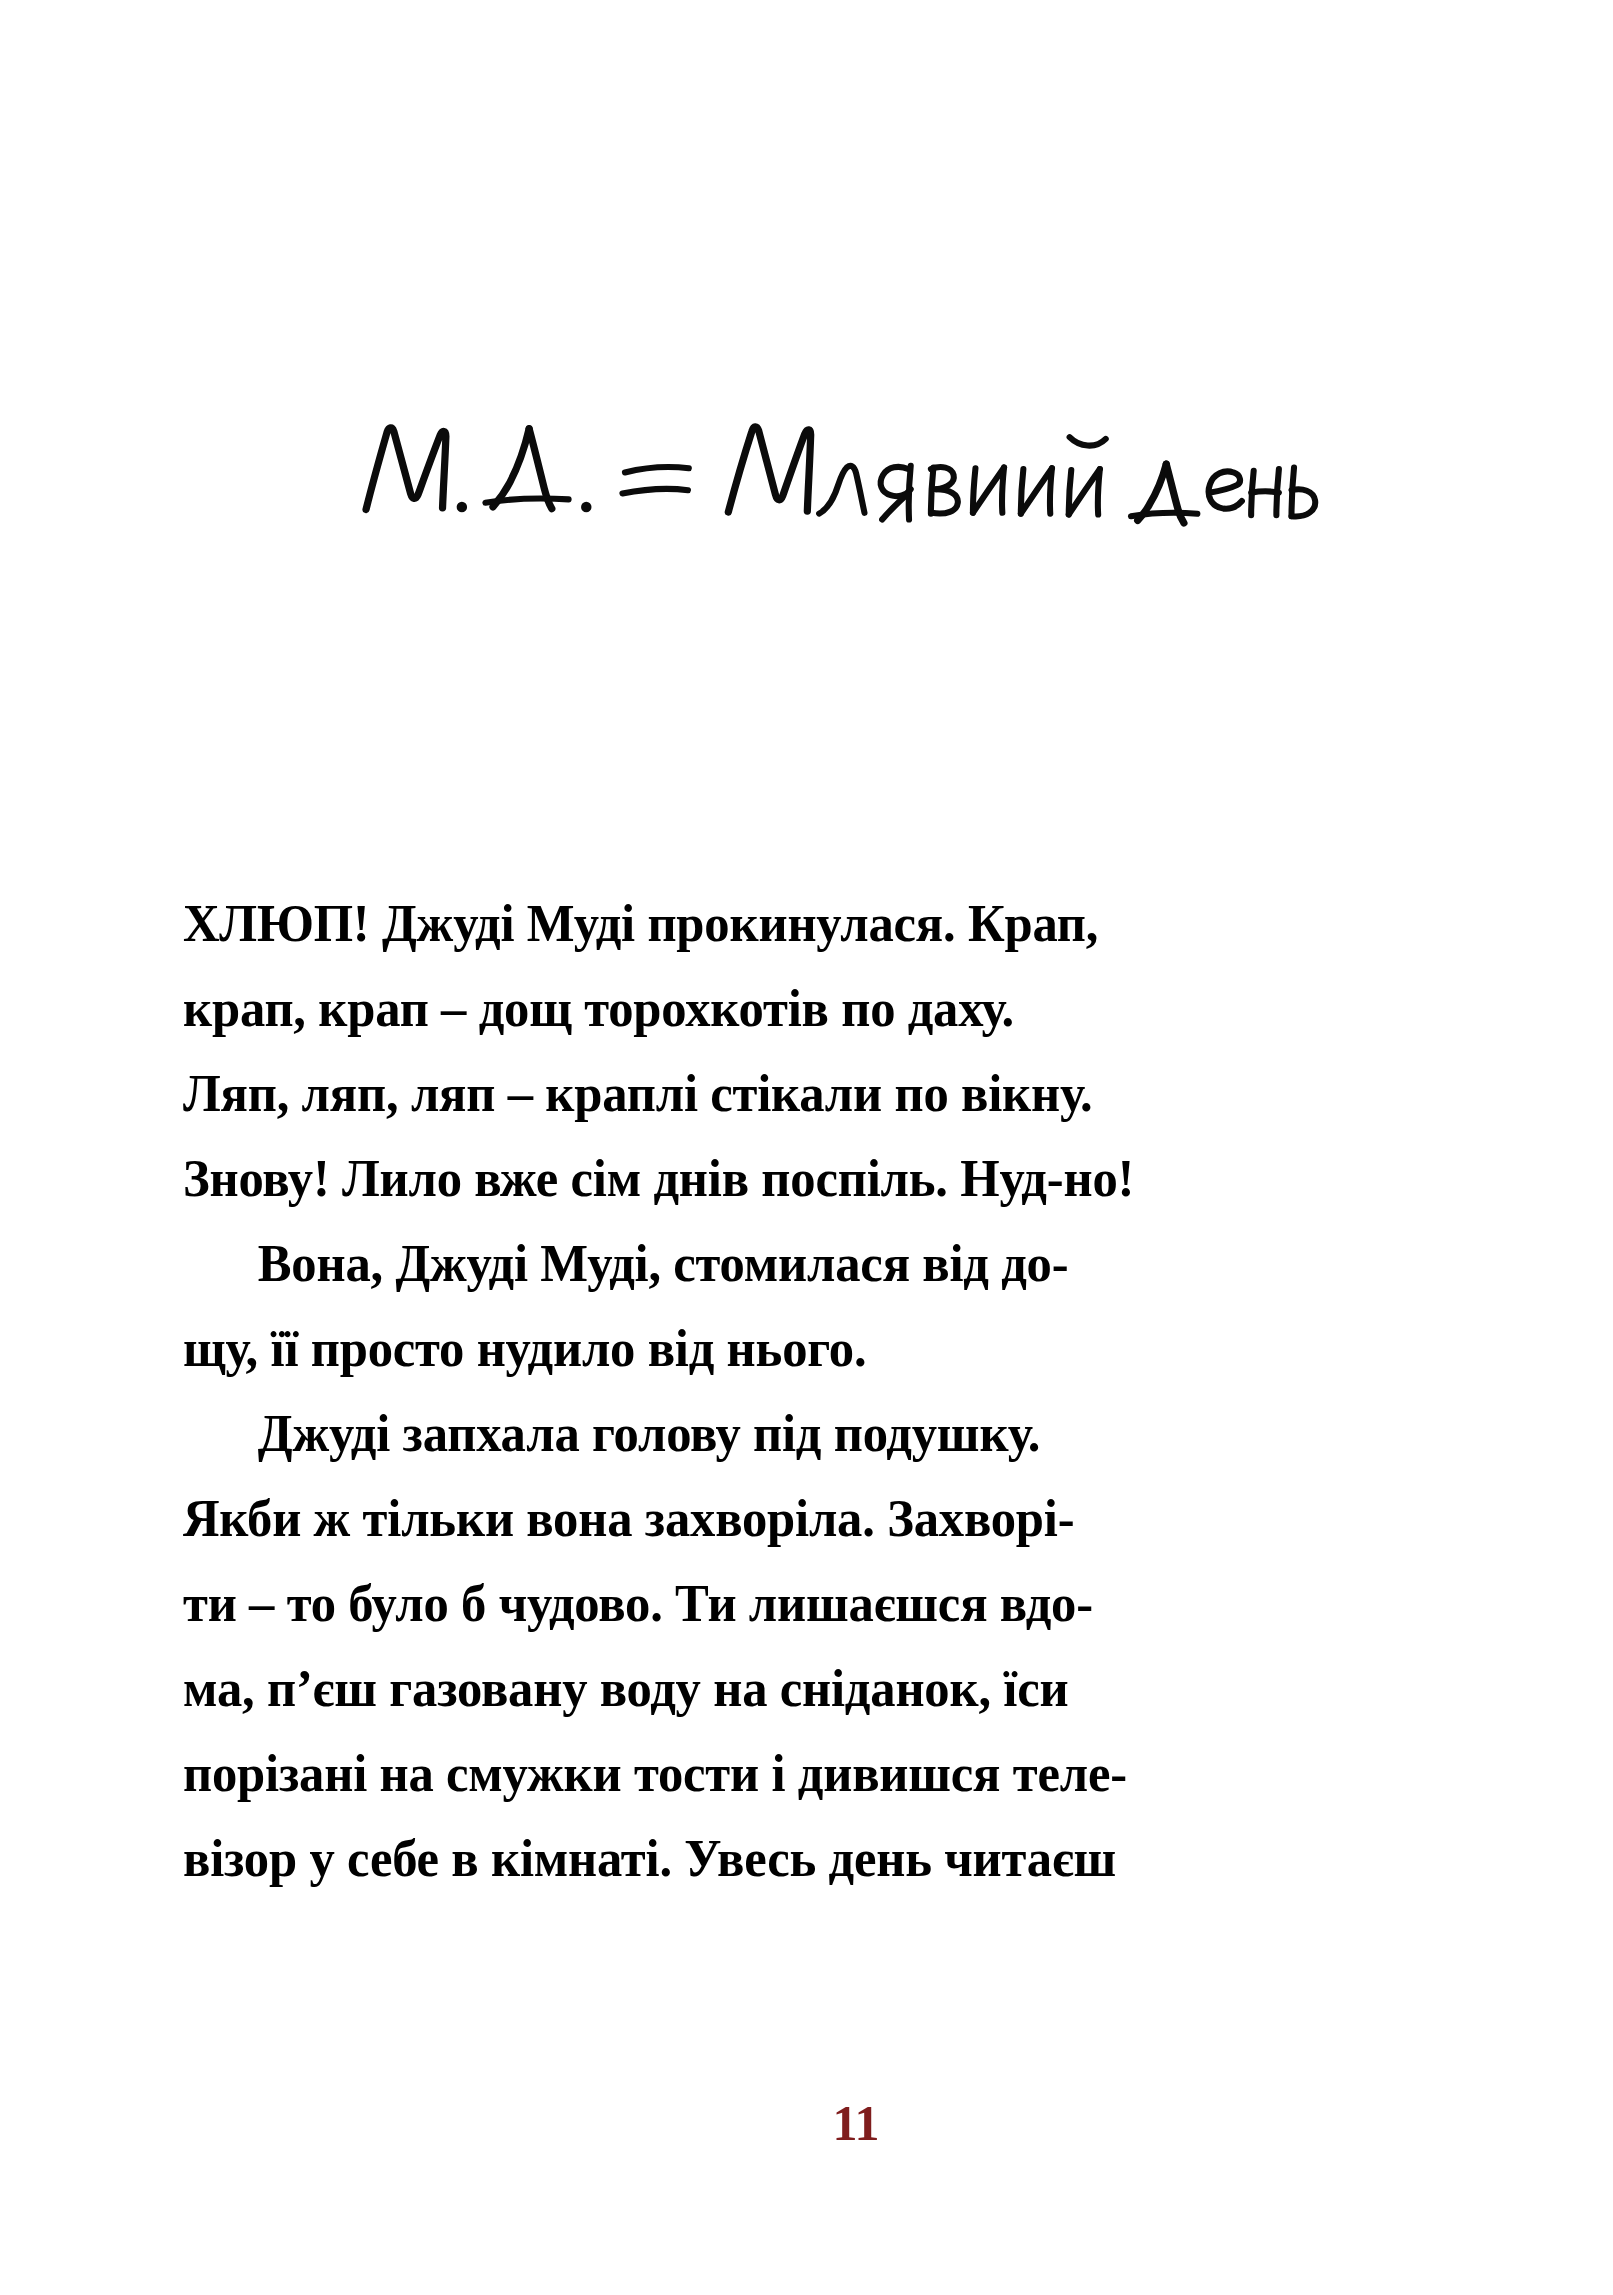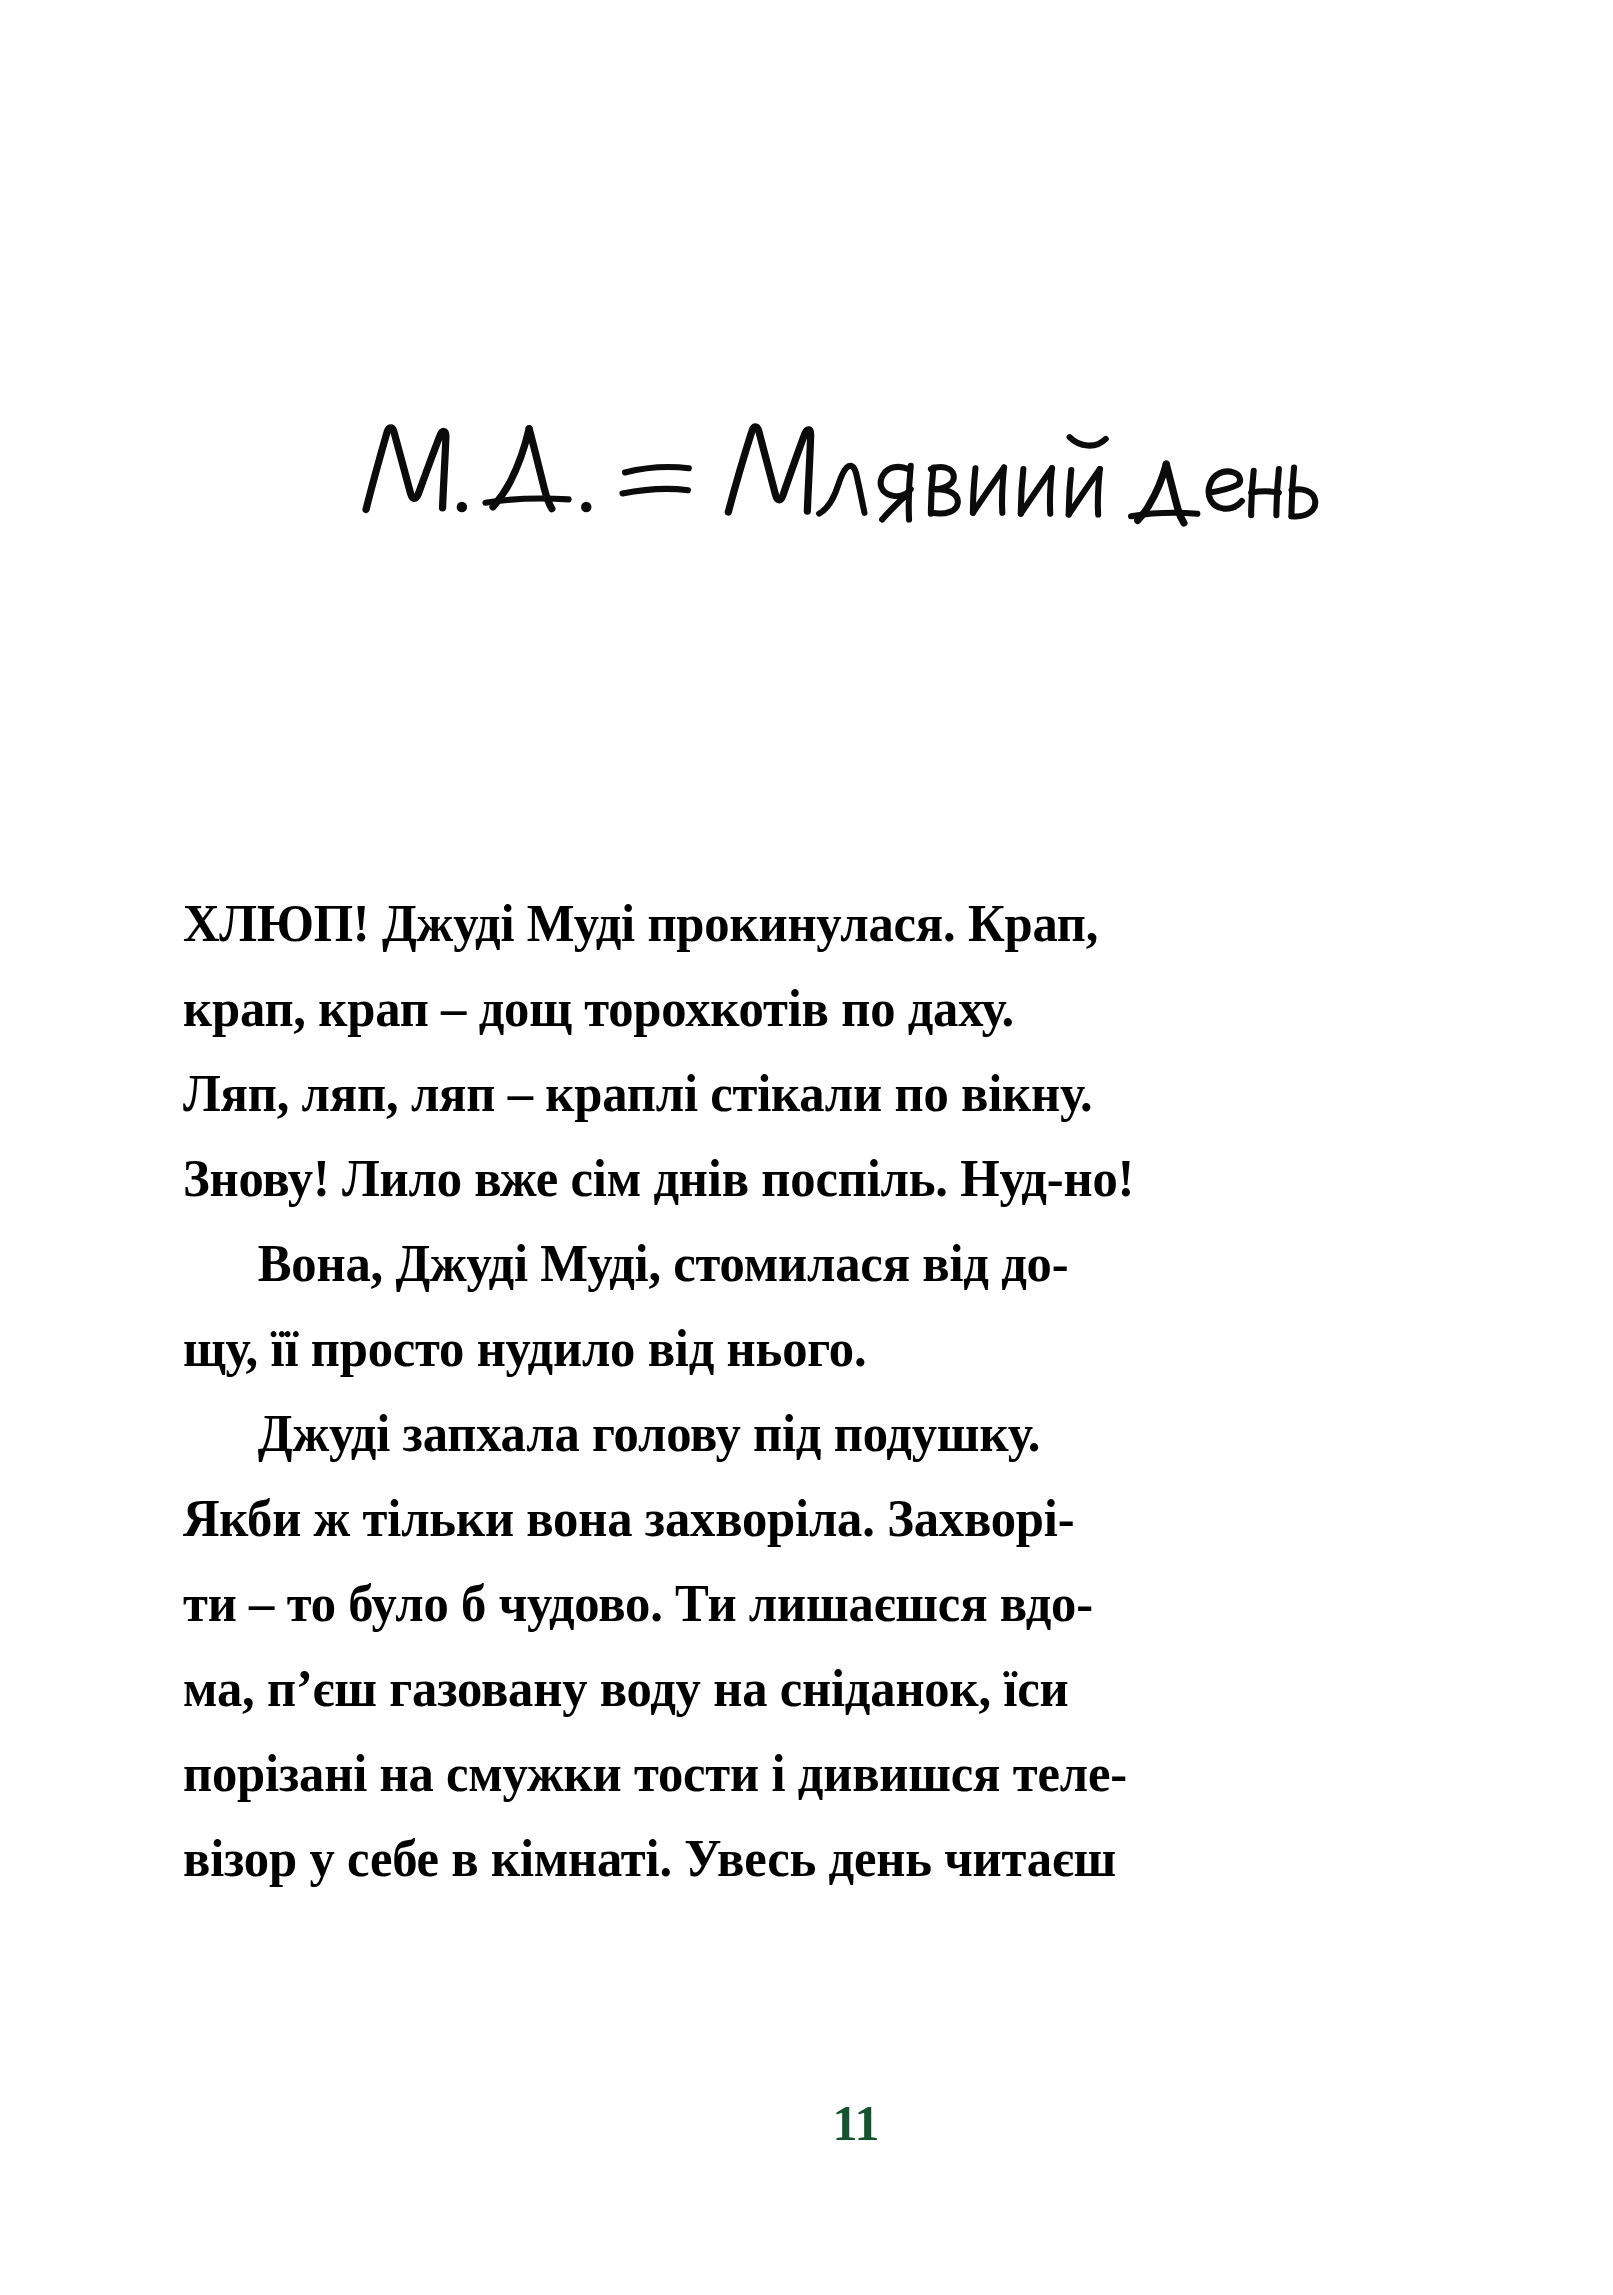--- a/index.html
+++ b/index.html
@@ -93,21 +93,21 @@
   
   .page-number {
     position: absolute;
     left: 0;
     top: 2094px;
     width: 1613px;
     text-align: center;
     font-family: "Liberation Serif", "DejaVu Serif", serif;
     font-weight: 700;
     font-size: 50px;
-    color: #14532d;
+    color: #7f1d1d;
     padding-left: 99px;
     box-sizing: border-box;
   }
 </style>
 </head>
 <body>
 
 <div class="page">
 
   <div class="chapter-heading">

